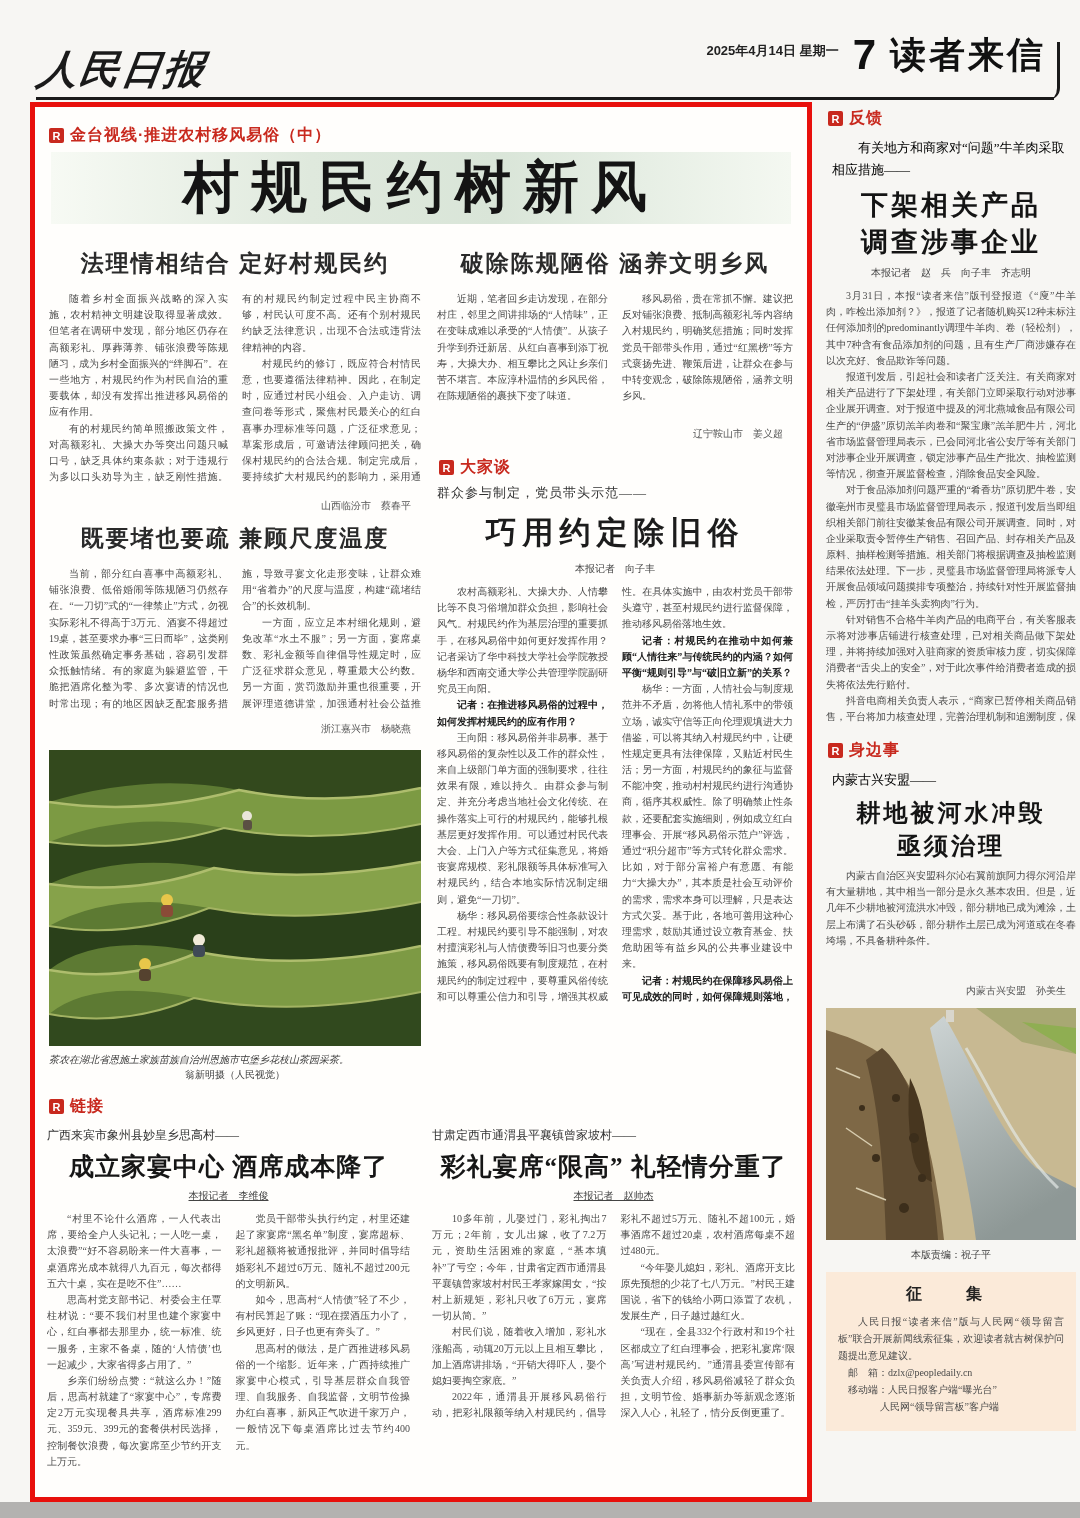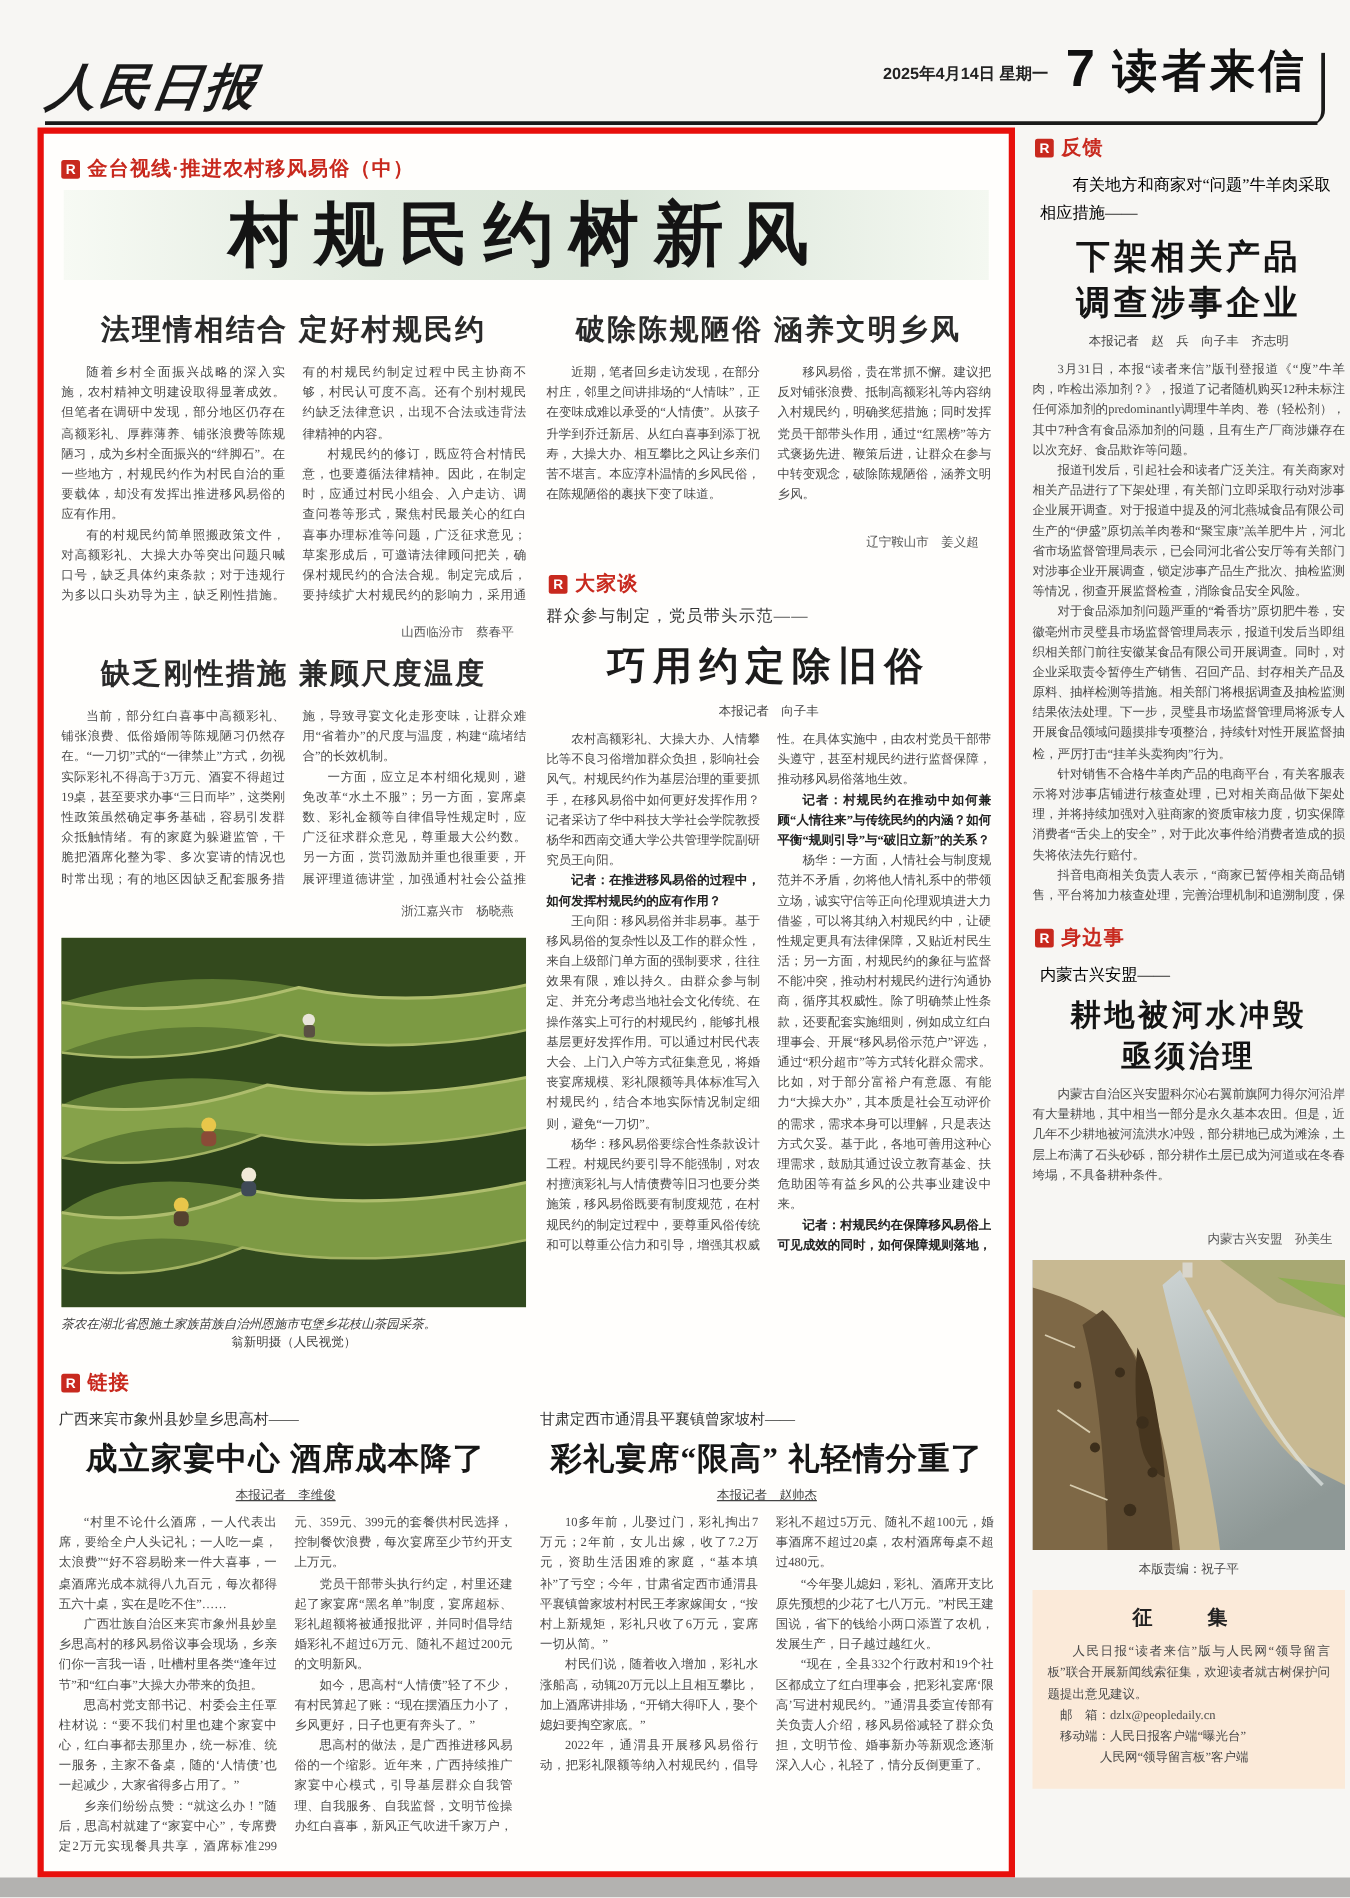--- a/index.html
+++ b/index.html
@@ -7,21 +7,21 @@
     width:1080px;height:1518px;position:relative;overflow:hidden;
     background:#f7f6f3;
     font-family:"Liberation Serif","DejaVu Serif",serif;
     color:#3a3a3a;
   }
   .sans{font-family:"Liberation Sans","DejaVu Sans",sans-serif;}
   
   .masthead{position:absolute;left:36px;top:34px;right:26px;height:62px;}
   .mast-logo{position:absolute;left:2px;top:8px;font-size:40px;font-weight:bold;font-style:italic;
     transform:skewX(-8deg);letter-spacing:2px;color:#1a1a1a;}
-  .mast-right{position:absolute;right:8px;top:0;display:flex;align-items:flex-end;gap:14px;}
+  .mast-right{position:absolute;right:8px;top:0;display:flex;align-items:center;gap:14px;}
   .mast-date{font-size:13px;color:#222;padding-bottom:8px;font-weight:bold;}
   .mast-page{font-size:42px;font-weight:bold;color:#111;line-height:1;}
   .mast-section{font-size:36px;font-weight:bold;color:#111;letter-spacing:3px;line-height:1.05;}
   .mast-rule{position:absolute;left:0;right:0;bottom:-4px;height:3px;background:#1a1a1a;}
   .mast-corner{position:absolute;right:-6px;bottom:-4px;width:14px;height:58px;
     border-right:3px solid #1a1a1a;border-bottom-right-radius:12px;}
   
   .bottombar{position:absolute;left:0;right:0;bottom:0;height:16px;background:#b3b2b0;}
   
   .redbox{position:absolute;left:30px;top:102px;width:782px;height:1400px;
@@ -108,21 +108,21 @@
         <h2>法理情相结合  定好村规民约</h2>
         <div class="body-text cols2 h-a">
             <p>随着乡村全面振兴战略的深入实施，农村精神文明建设取得显著成效。但笔者在调研中发现，部分地区仍存在高额彩礼、厚葬薄养、铺张浪费等陈规陋习，成为乡村全面振兴的“绊脚石”。在一些地方，村规民约作为村民自治的重要载体，却没有发挥出推进移风易俗的应有作用。</p>
             <p>有的村规民约简单照搬政策文件，对高额彩礼、大操大办等突出问题只喊口号，缺乏具体约束条款；对于违规行为多以口头劝导为主，缺乏刚性措施。有的村规民约制定过程中民主协商不够，村民认可度不高。还有个别村规民约缺乏法律意识，出现不合法或违背法律精神的内容。</p>
             <p>村规民约的修订，既应符合村情民意，也要遵循法律精神。因此，在制定时，应通过村民小组会、入户走访、调查问卷等形式，聚焦村民最关心的红白喜事办理标准等问题，广泛征求意见；草案形成后，可邀请法律顾问把关，确保村规民约的合法合规。制定完成后，要持续扩大村规民约的影响力，采用通俗易懂的语言，结合本地民俗文化进行宣传，增强村民认同感。</p>
           </div>
         <div class="byline">山西临汾市　蔡春平</div>
       </div>
 
       <div class="letter">
-        <h2>缺乏刚性措施  兼顾尺度温度</h2>
+        <h2>既要堵也要疏  兼顾尺度温度</h2>
         <div class="body-text cols2 h-c">
             <p>当前，部分红白喜事中高额彩礼、铺张浪费、低俗婚闹等陈规陋习仍然存在。“一刀切”式的“一律禁止”方式，勿视实际彩礼不得高于3万元、酒宴不得超过19桌，甚至要求办事“三日而毕”，这类刚性政策虽然确定事务基础，容易引发群众抵触情绪。有的家庭为躲避监管，干脆把酒席化整为零、多次宴请的情况也时常出现；有的地区因缺乏配套服务措施，导致寻宴文化走形变味，让群众难用“省着办”的尺度与温度，构建“疏堵结合”的长效机制。</p>
             <p>一方面，应立足本村细化规则，避免改革“水土不服”；另一方面，宴席桌数、彩礼金额等自律倡导性规定时，应广泛征求群众意见，尊重最大公约数。另一方面，赏罚激励并重也很重要，开展评理道德讲堂，加强通村社会公益推广宣导、适当集中操办分期活动、资助生活困难的家庭，给予免费停用铺张、优先评优等奖励，对违规大操大办者，经红白理事会、村民议事会协商通过后可作出暂缓村级福利申领等处罚。</p>
           </div>
         <div class="byline">浙江嘉兴市　杨晓燕</div>
       </div>
 
       <div class="photo-block">
         <div class="photo-frame">
           <svg width="372" height="296" viewBox="0 0 372 296" xmlns="http://www.w3.org/2000/svg">
@@ -195,21 +195,20 @@
       <span class="label-icon sans">R</span>
       <span class="label-text sans">链接</span>
     </div>
     <div class="lj-row">
       <div class="lj-art">
         <div class="lj-kicker">广西来宾市象州县妙皇乡思高村——</div>
         <div class="lj-head">成立家宴中心  酒席成本降了</div>
         <div class="lj-byline">本报记者　李维俊</div>
         <div class="body-text cols2 h-lj">
             <p>“村里不论什么酒席，一人代表出席，要给全户人头记礼；一人吃一桌，太浪费”“好不容易盼来一件大喜事，一桌酒席光成本就得八九百元，每次都得五六十桌，实在是吃不住”……</p>
-            <p>广西壮族自治区来宾市象州县妙皇乡思高村的移风易俗议事会现场，乡亲们你一言我一语，吐槽村里各类“逢年过节”和“红白事”大操大办带来的负担。</p>
             <p>思高村党支部书记、村委会主任覃柱材说：“要不我们村里也建个家宴中心，红白事都去那里办，统一标准、统一服务，主家不备桌，随的‘人情债’也一起减少，大家省得多占用了。”</p>
             <p>乡亲们纷纷点赞：“就这么办！”随后，思高村就建了“家宴中心”，专席费定2万元实现餐具共享，酒席标准299元、359元、399元的套餐供村民选择，控制餐饮浪费，每次宴席至少节约开支上万元。</p>
             <p>党员干部带头执行约定，村里还建起了家宴席“黑名单”制度，宴席超标、彩礼超额将被通报批评，并同时倡导结婚彩礼不超过6万元、随礼不超过200元的文明新风。</p>
             <p>如今，思高村“人情债”轻了不少，有村民算起了账：“现在摆酒压力小了，乡风更好，日子也更有奔头了。”</p>
             <p>思高村的做法，是广西推进移风易俗的一个缩影。近年来，广西持续推广家宴中心模式，引导基层群众自我管理、自我服务、自我监督，文明节俭操办红白喜事，新风正气吹进千家万户，一般情况下每桌酒席比过去节约400元。</p>
           </div>
       </div>
       <div class="lj-art">
         <div class="lj-kicker">甘肃定西市通渭县平襄镇曾家坡村——</div>
         <div class="lj-head">彩礼宴席“限高”  礼轻情分重了</div>

